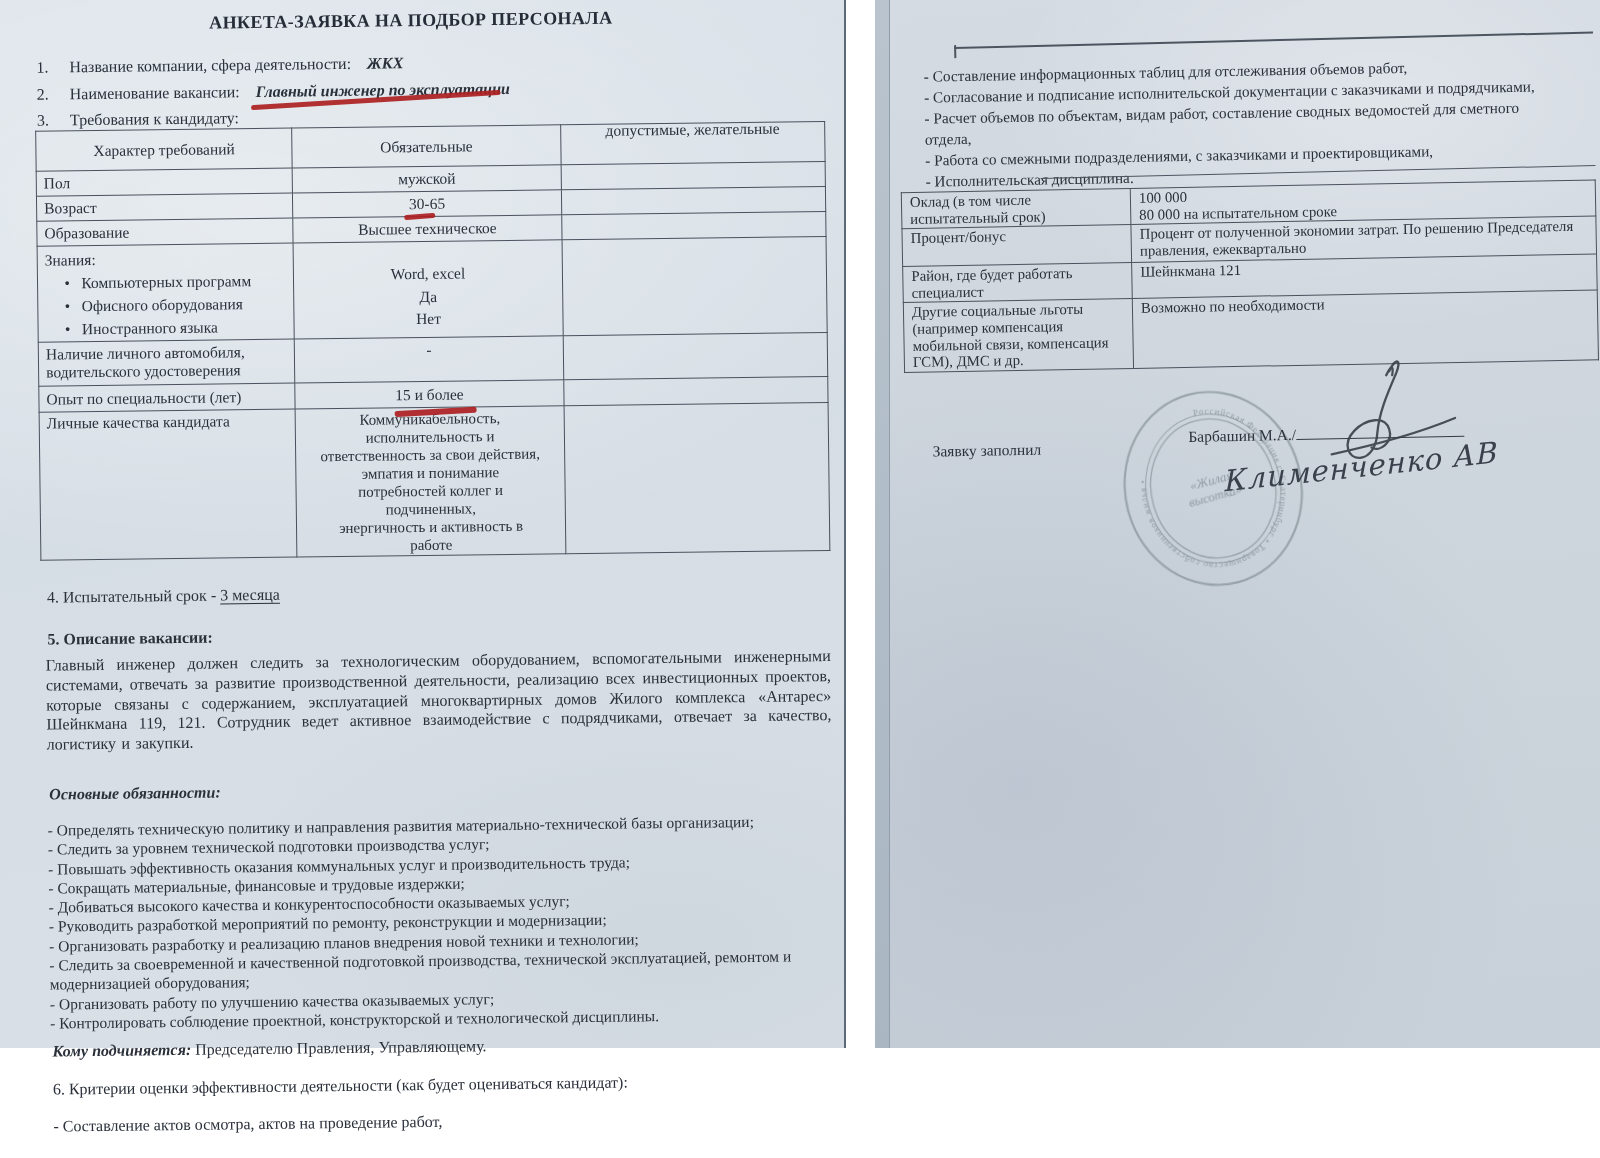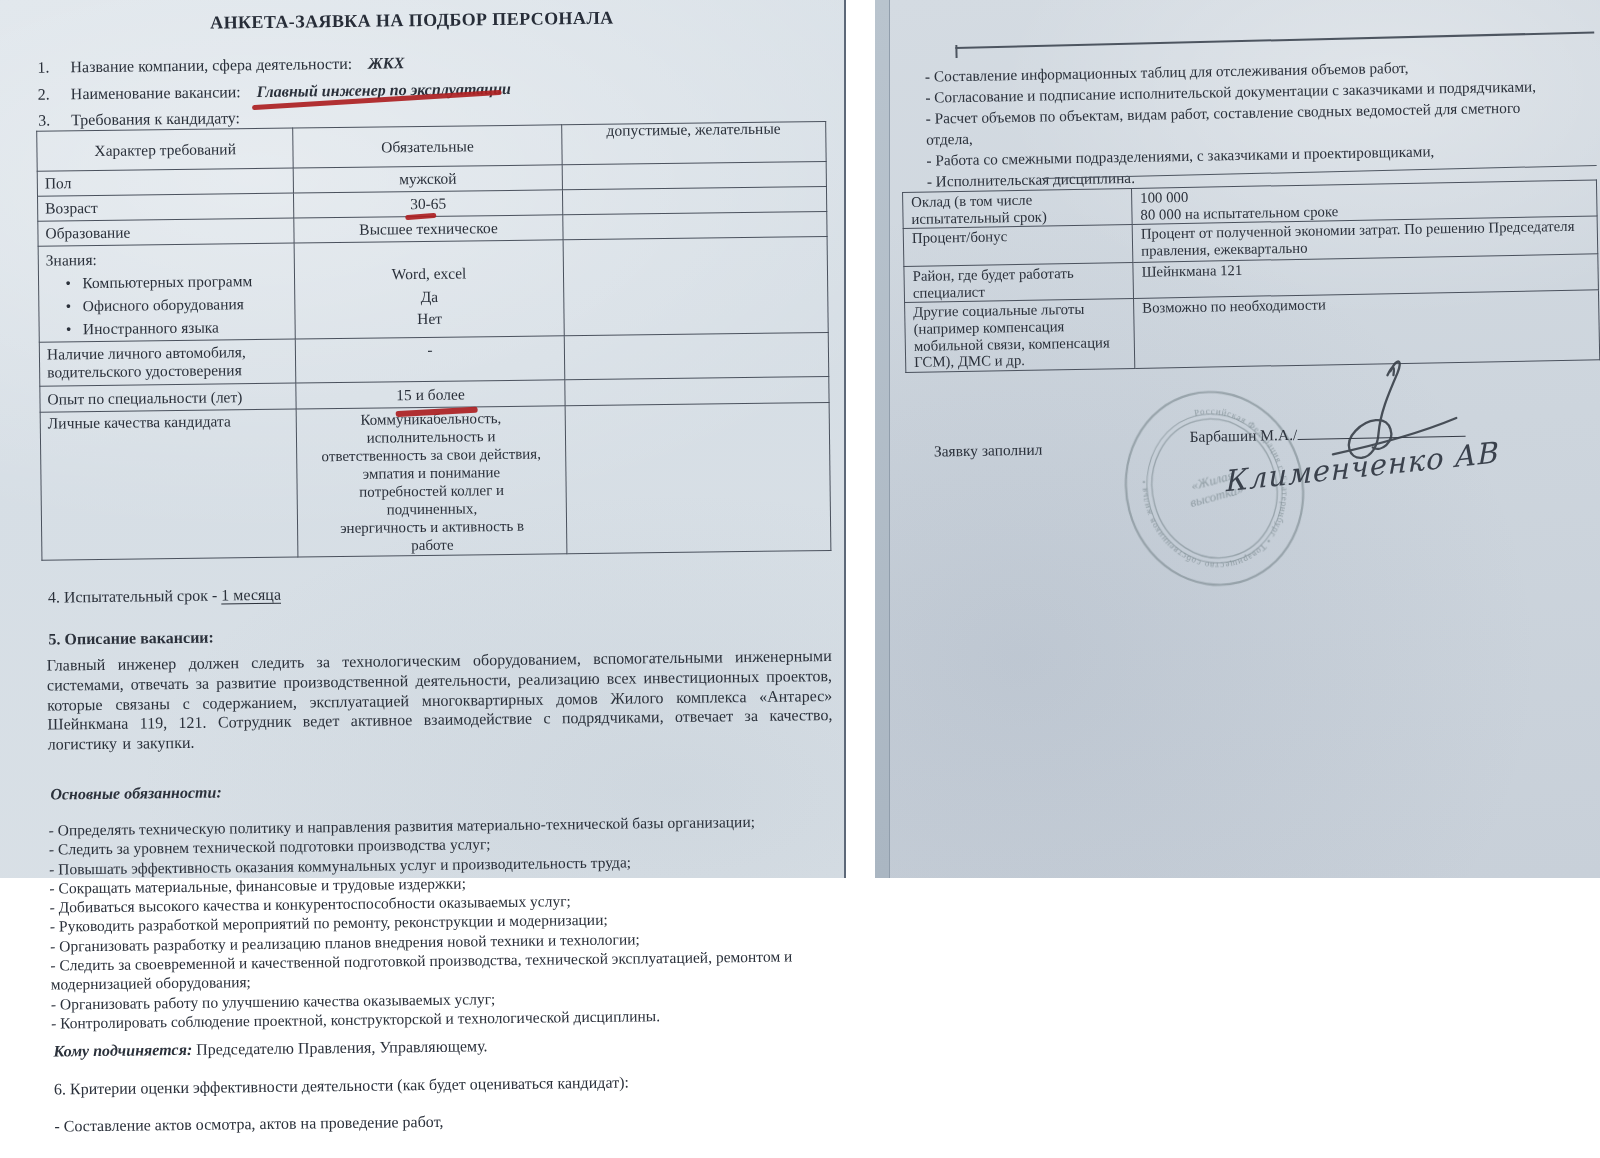--- a/index.html
+++ b/index.html
@@ -2,21 +2,21 @@
 <html><head>
 <meta charset="utf-8">
 <style>
   * { margin:0; padding:0; box-sizing:border-box; }
   html,body { width:1600px; height:1158px; }
   body {
     position:relative; overflow:hidden; background:#ffffff;
     font-family:"Liberation Serif", serif; color:#2b313b;
   }
   
-  .paper { position:absolute; top:0; height:878px; }
+  .paper { position:absolute; top:0; height:1048px; }
   .paper-left {
     left:0; width:846px;
     background:
       radial-gradient(1200px 600px at 30% 20%, rgba(255,255,255,.35), rgba(255,255,255,0) 60%),
       radial-gradient(900px 500px at 80% 90%, rgba(120,140,160,.10), rgba(0,0,0,0) 60%),
       linear-gradient(168deg, #dde4ea 0%, #d6dee5 45%, #d9e0e6 100%);
     border-right:2px solid #5d6878;
   }
   .paper-right {
     left:875px; width:725px;
@@ -191,21 +191,21 @@
       </tbody>
         </table>
     </div>
 
     <div class="redmark rm-vacancy"></div>
     <div class="redmark rm-age"></div>
     <div class="redmark rm-exp"></div>
 
     <div class="blk b-sec4 sec-line">
       <span>4. Испытательный срок -</span>
-      <span class="u-black">1 месяца</span>
+      <span class="u-black">3 месяца</span>
     </div>
 
     <div class="blk b-sec5 sec-line">5.  Описание вакансии:</div>
 
     <div class="blk b-para jt">Главный инженер должен следить за технологическим оборудованием, вспомогательными инженерными системами, отвечать за развитие производственной деятельности, реализацию всех инвестиционных проектов, которые связаны с содержанием, эксплуатацией многоквартирных домов Жилого комплекса «Антарес» Шейнкмана 119, 121. Сотрудник ведет активное взаимодействие с подрядчиками, отвечает за качество, логистику и закупки.</div>
 
     <div class="blk b-duties-title">Основные обязанности:</div>
 
     <div class="blk b-duties">
       <div>- Определять техническую политику и направления развития материально-технической базы организации;</div>

